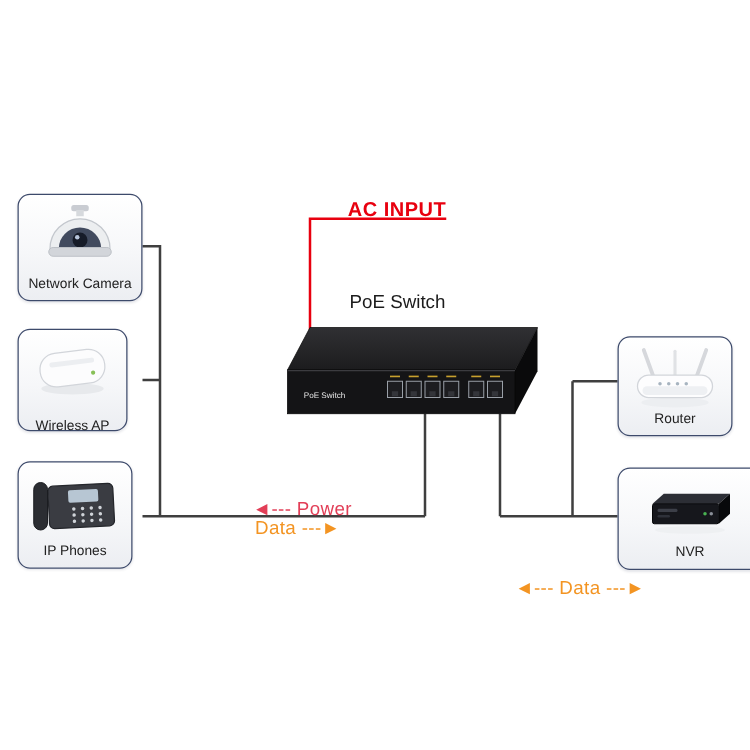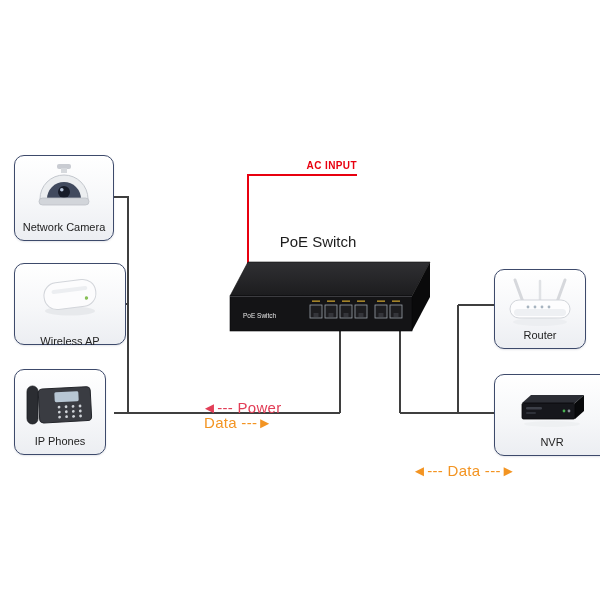--- a/index.html
+++ b/index.html
@@ -21,21 +21,21 @@
 
   .line { position:absolute; background:#3f3f3f; }
   .ac-line { position:absolute; background:#e8000f; }
 
   .flow-label { position:absolute; font-size:15px; white-space:nowrap; letter-spacing:.3px; }
   .power { color:#e23e57; }
   .data { color:#f39422; }
 
   #ac-label {
     position:absolute; left:257px; top:160px; width:100px; text-align:right;
-    font-size:10px; font-weight:bold; color:#e8000f; letter-spacing:.4px;
+    font-size:16px; font-weight:bold; color:#e8000f; letter-spacing:.4px;
   }
   #switch-title {
     position:absolute; left:213px; top:233px; width:210px; text-align:center;
     font-size:15px; color:#1c1c1c;
   }
   #switch-svg { position:absolute; left:225px; top:255px; }
 </style>
 </head>
 <body>
 
@@ -107,21 +107,21 @@
         <path d="M7,36 A24,24 0 0 1 55,36 Z" fill="#eceef0" stroke="#c3c7cd" stroke-width="1"></path>
         <path d="M14,36 A17,17 0 0 1 48,36 Z" fill="#414a5e"></path>
         <circle cx="31" cy="29" r="6" fill="#161b28"></circle>
         <circle cx="28.8" cy="26.8" r="1.8" fill="#b6c4da"></circle>
         <rect x="6" y="35" width="50" height="7" rx="3.5" fill="#d2d5da" stroke="#bcc0c6" stroke-width="0.8"></rect>
       </svg>
     </div>
     <div class="device-label">Network Camera</div>
   </div>
 
-  <div class="device-box" style="left:14px; top:263px; width:112px; height:82px;gap:16px;">
+  <div class="device-box" style="left:14px; top:263px; width:88px; height:82px;gap:16px;">
     <div class="icon-wrap">
       <svg width="70" height="50" viewBox="0 0 70 50">
         <ellipse cx="35" cy="42" rx="25" ry="4.5" fill="#e7e9ec"></ellipse>
         <g transform="rotate(-7 35 26)">
           <rect x="9" y="12" width="52" height="27" rx="13" fill="#fcfcfd" stroke="#d2d5da" stroke-width="1"></rect>
           <rect x="17" y="19" width="36" height="4" rx="2" fill="#eceef1"></rect>
           <circle cx="51" cy="31" r="1.7" fill="#88c057"></circle>
         </g>
       </svg>
     </div>

